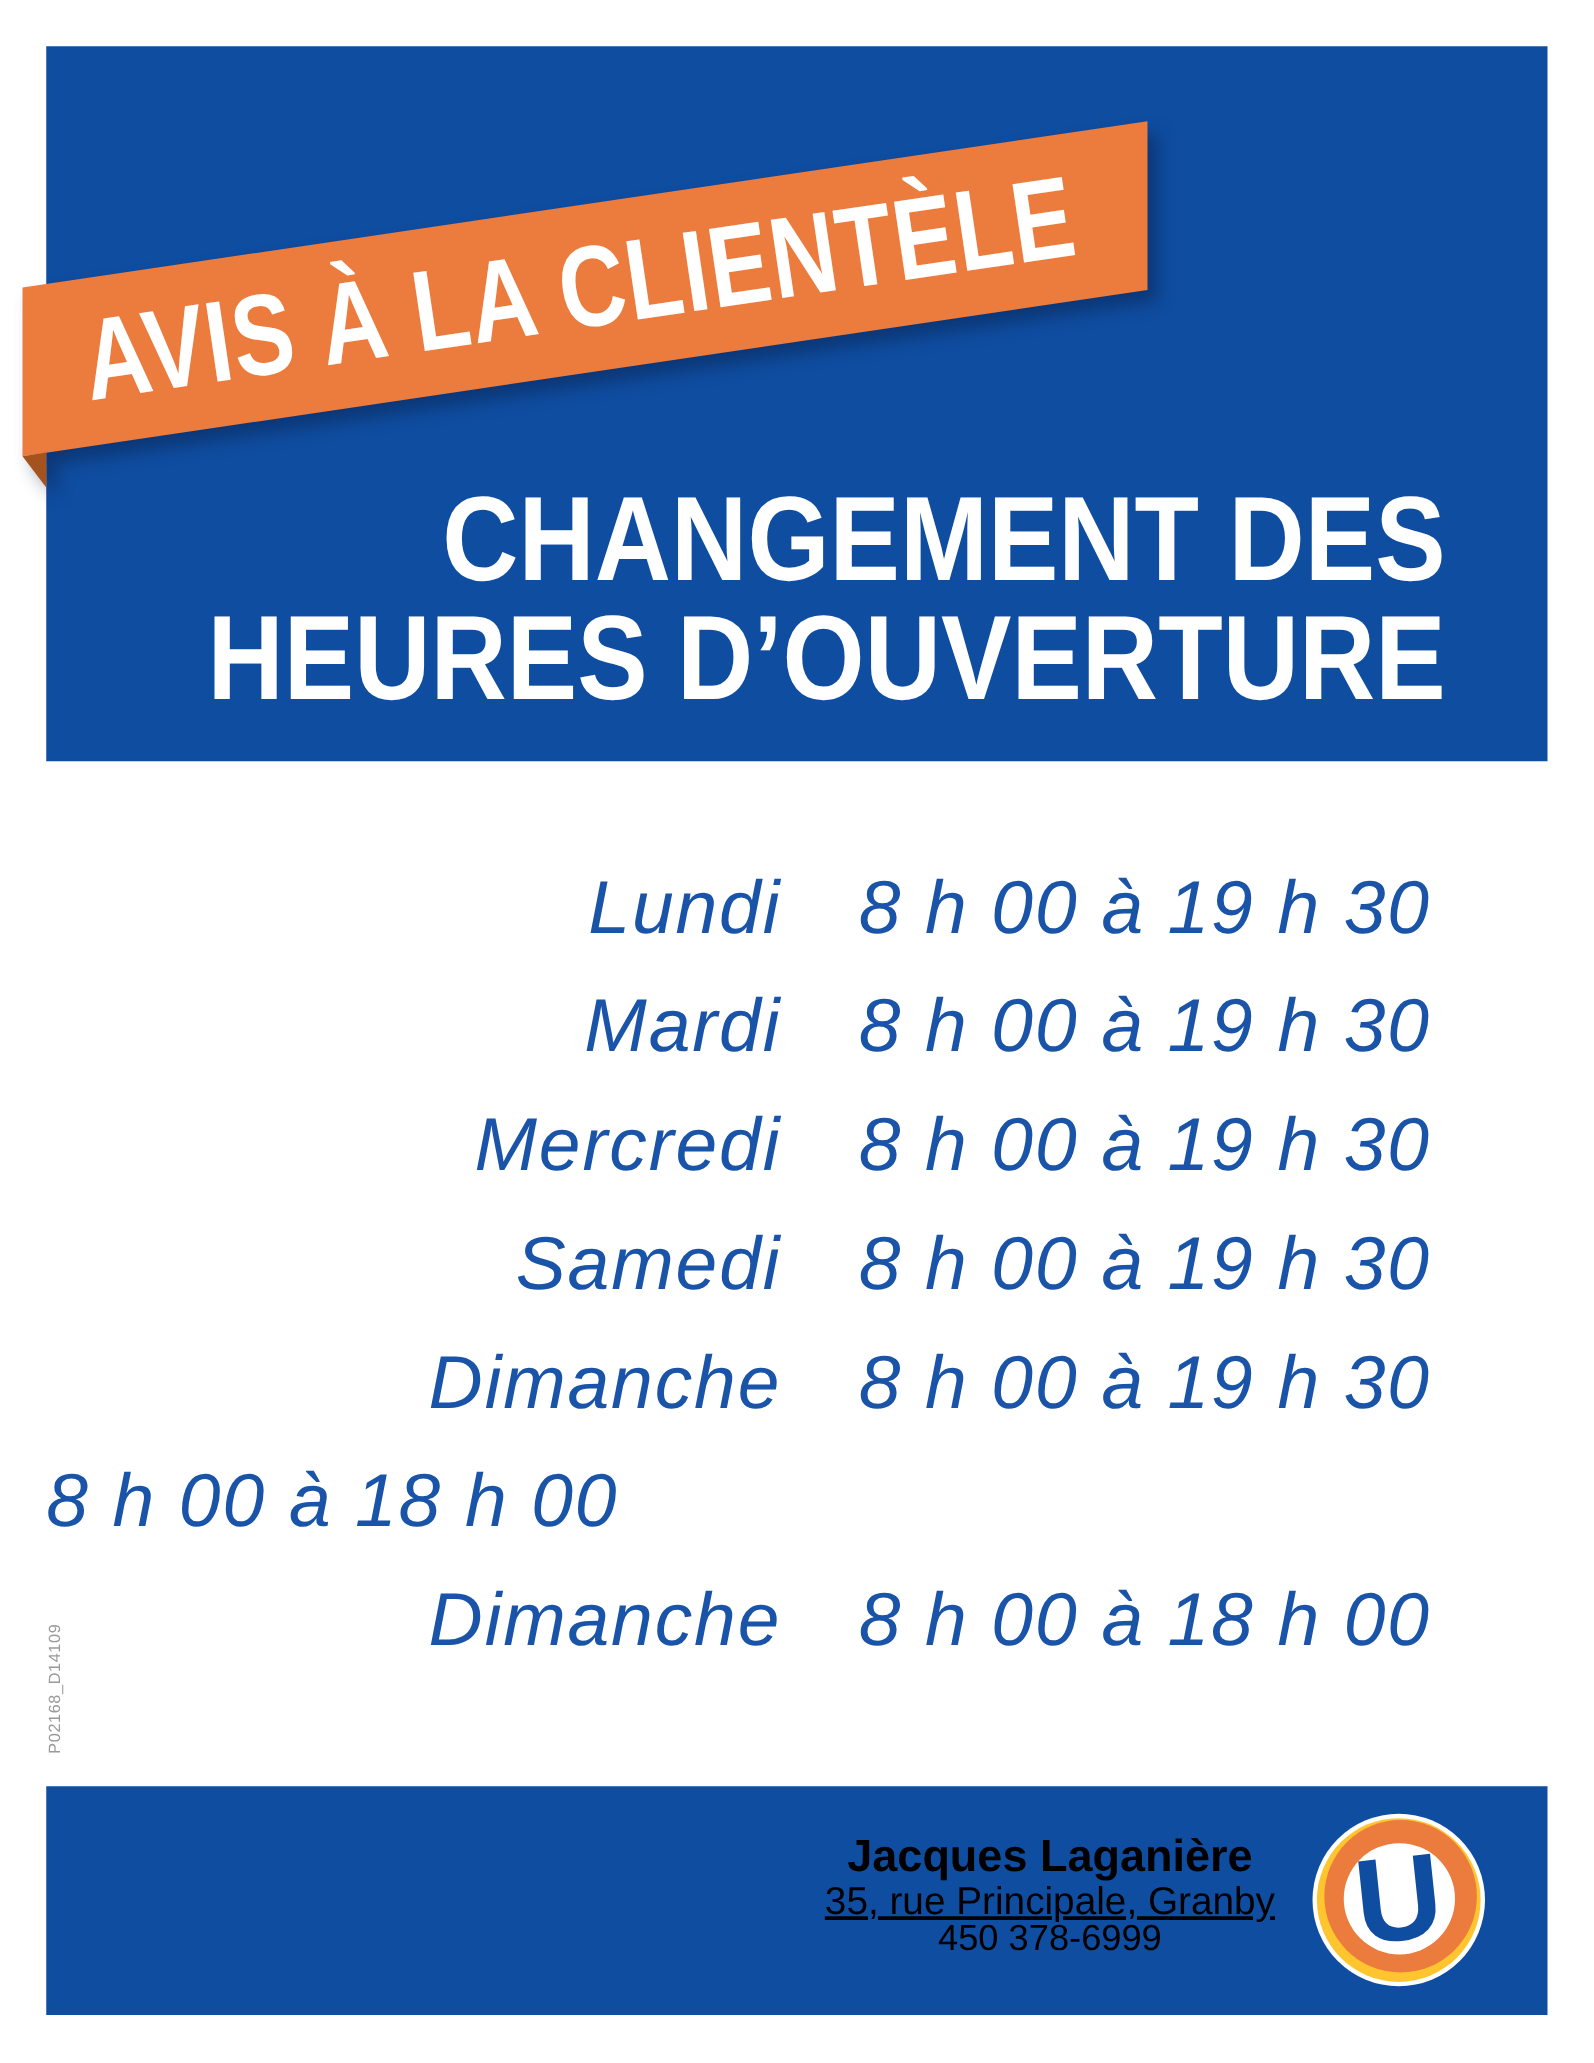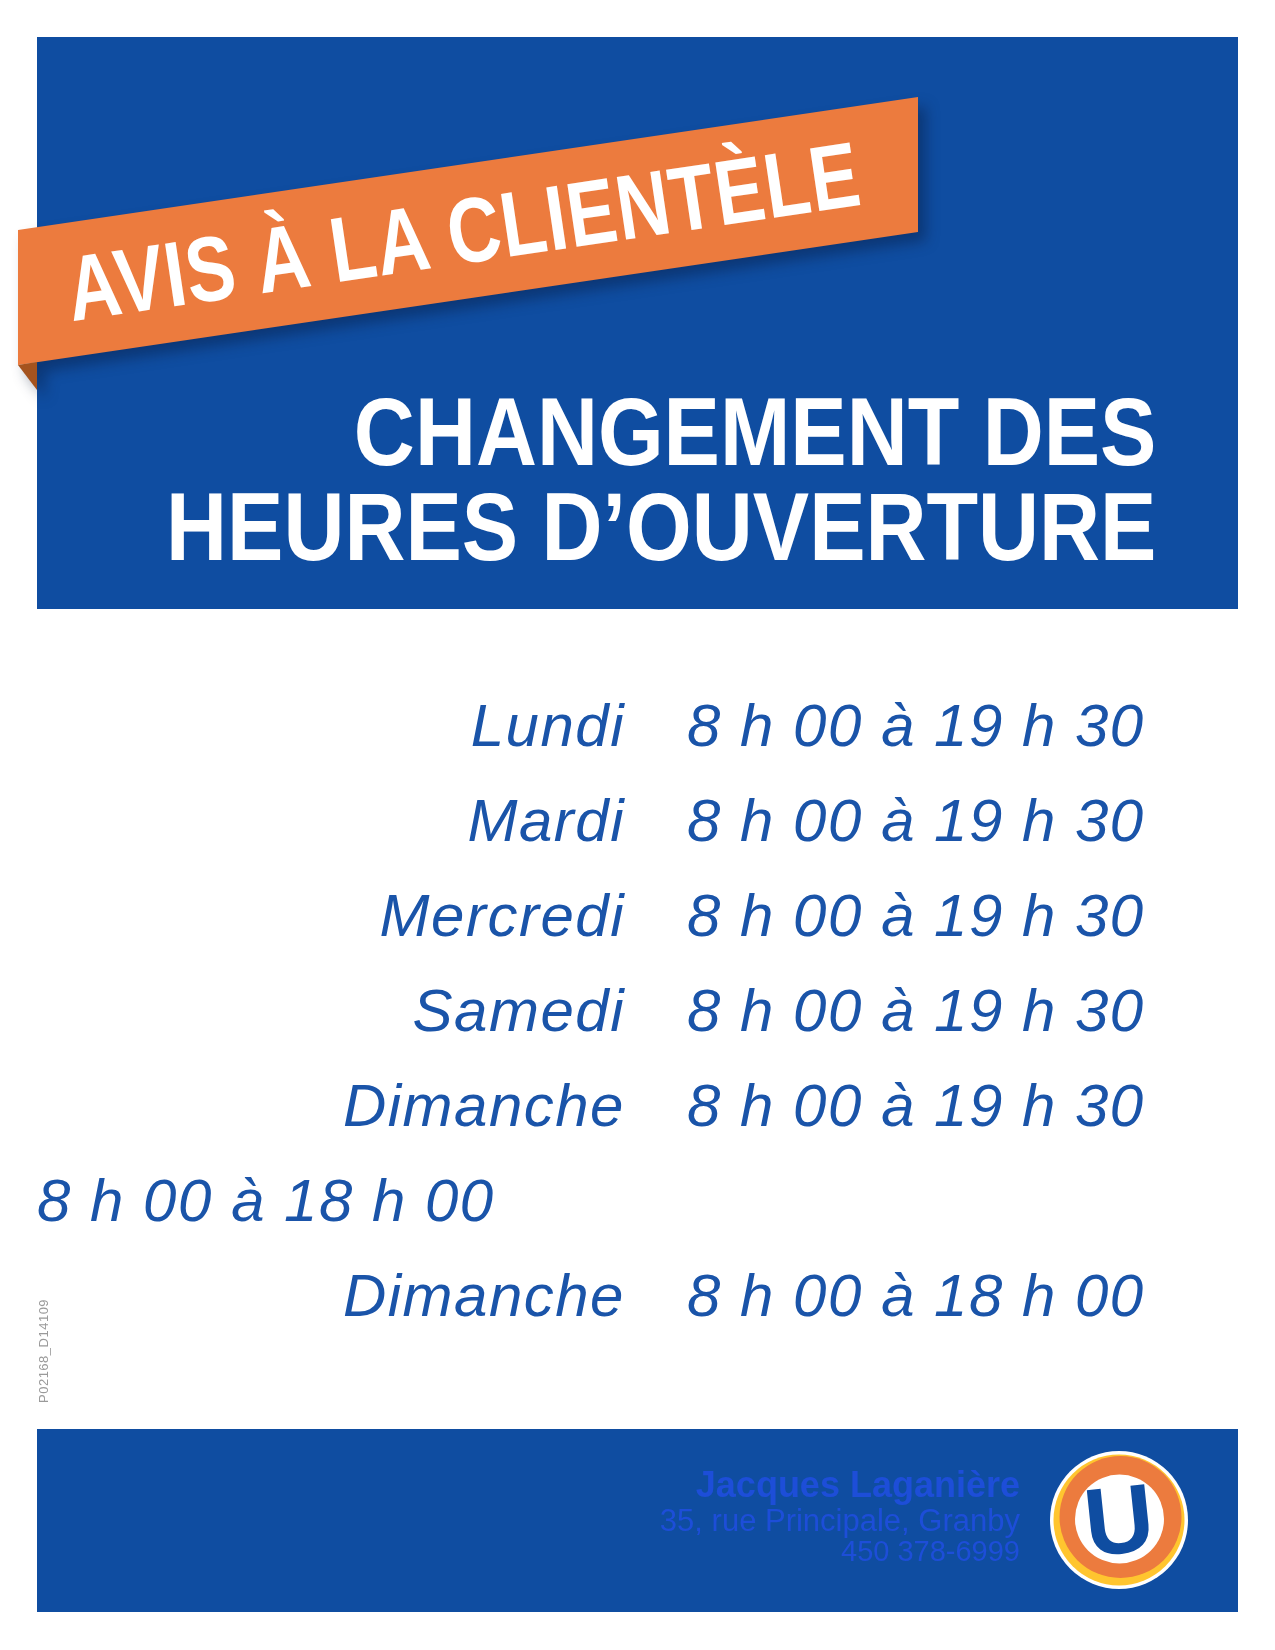--- a/index.html
+++ b/index.html
@@ -53,24 +53,24 @@
     position:absolute;left:36px;top:1403px;
     transform:rotate(-90deg);transform-origin:0 0;
     font-size:13px;color:#9A9A9A;letter-spacing:0.5px;white-space:nowrap;
   }
   
   .footer-bar{
     position:absolute;left:37px;top:1429px;width:1201px;height:183px;
     background:#0F4DA1;
   }
   .footer-text{
-    position:absolute;right:255px;top:1467px;text-align:right;color:#1d4ed8;
+    position:absolute;right:255px;top:1467px;text-align:center;color:#000000;
   }
   .footer-name{font-size:36px;font-weight:700;line-height:36px;}
-  .footer-address{font-size:31px;line-height:30px;margin-top:3px;}
+  .footer-address{font-size:31px;line-height:30px;margin-top:3px;text-decoration:underline;}
   .footer-phone{font-size:29px;line-height:30px;}
   .logo{
     position:absolute;left:1049px;top:1450px;width:140px;height:140px;
   }
   .logo-letter{
     position:absolute;left:1049px;top:1450px;width:140px;height:140px;
     display:flex;align-items:center;justify-content:center;
     font-size:96px;font-weight:700;color:#0F4DA1;
     transform:rotate(-6deg);
   }

